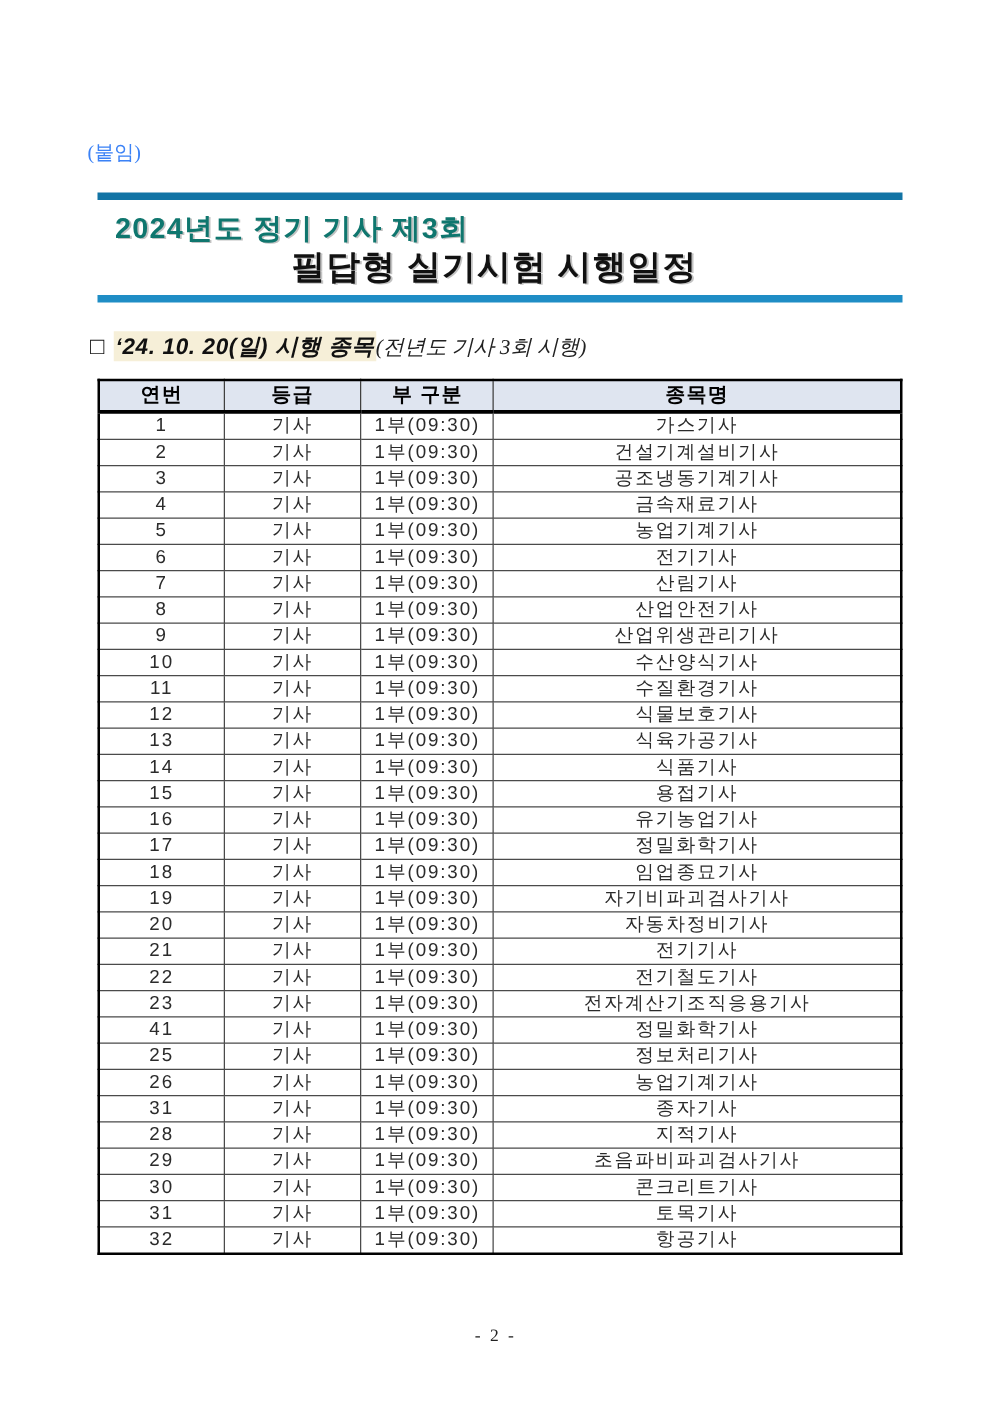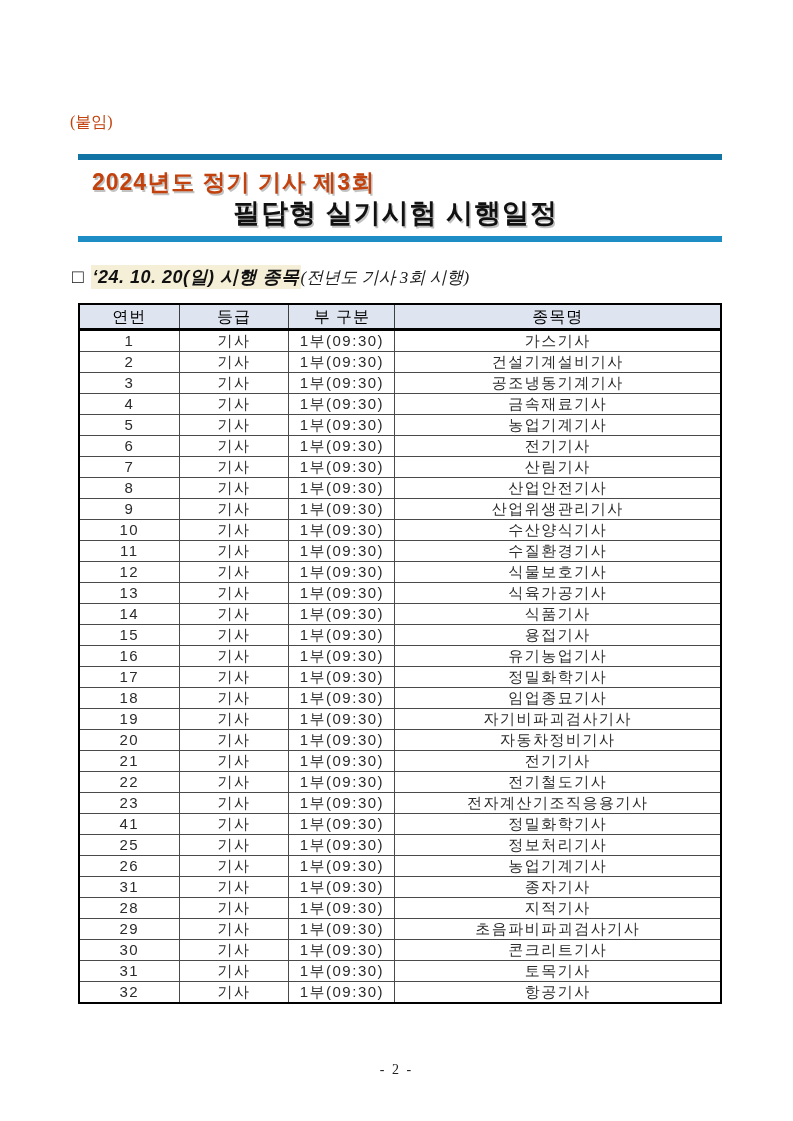--- a/index.html
+++ b/index.html
@@ -13,35 +13,35 @@
     color: #1a1a1a;
     overflow: hidden;
   }
   .content { margin-left: 78px; width: 644px; }
 
   .attach {
     margin: 0 0 0 -8px;
     padding-top: 112px;
     font-family: "Liberation Serif", "DejaVu Serif", serif;
     font-size: 16px;
-    color: #c2410c;
+    color: #3b82f6;
   }
 
   .rule { width: 100%; height: 6px; }
   .rule-top { background: var(--rule-top, #1274a5); margin-top: 21px; }
   .rule-bottom { background: var(--rule-bottom, #1f8dc5); margin-top: 6px; }
 
   .title1 {
     margin-top: 7px;
     padding-left: 14px;
     font-size: 23px;
     font-weight: bold;
     line-height: 30px;
     letter-spacing: 1px;
-    color: #c2410c;
+    color: #0f766e;
     text-shadow: 1.5px 1.5px 0 rgba(120,120,120,0.45);
   }
   .title2 {
     margin-left: 155px;
     width: fit-content;
     font-size: 27px;
     font-weight: bold;
     line-height: 33px;
     letter-spacing: 1px;
     color: #111;
@@ -85,21 +85,21 @@
   }
   table.sched col.c-no { width: 15.6%; }
   table.sched col.c-grade { width: 17.1%; }
   table.sched col.c-session { width: 16.5%; }
   table.sched col.c-subject { width: 50.8%; }
   table.sched th {
     background: var(--th-bg, #dfe5f0);
     border: 1px solid #3f3f3f;
     border-bottom: 3px solid #000;
     font-size: 16px;
-    font-weight: normal;
+    font-weight: bold;
     letter-spacing: 1px;
     padding: 3px 0;
     line-height: 17px;
     color: #000;
     text-align: center;
   }
   table.sched td {
     border: 1px solid #4a4a4a;
     font-size: 15px;
     line-height: 16px;

